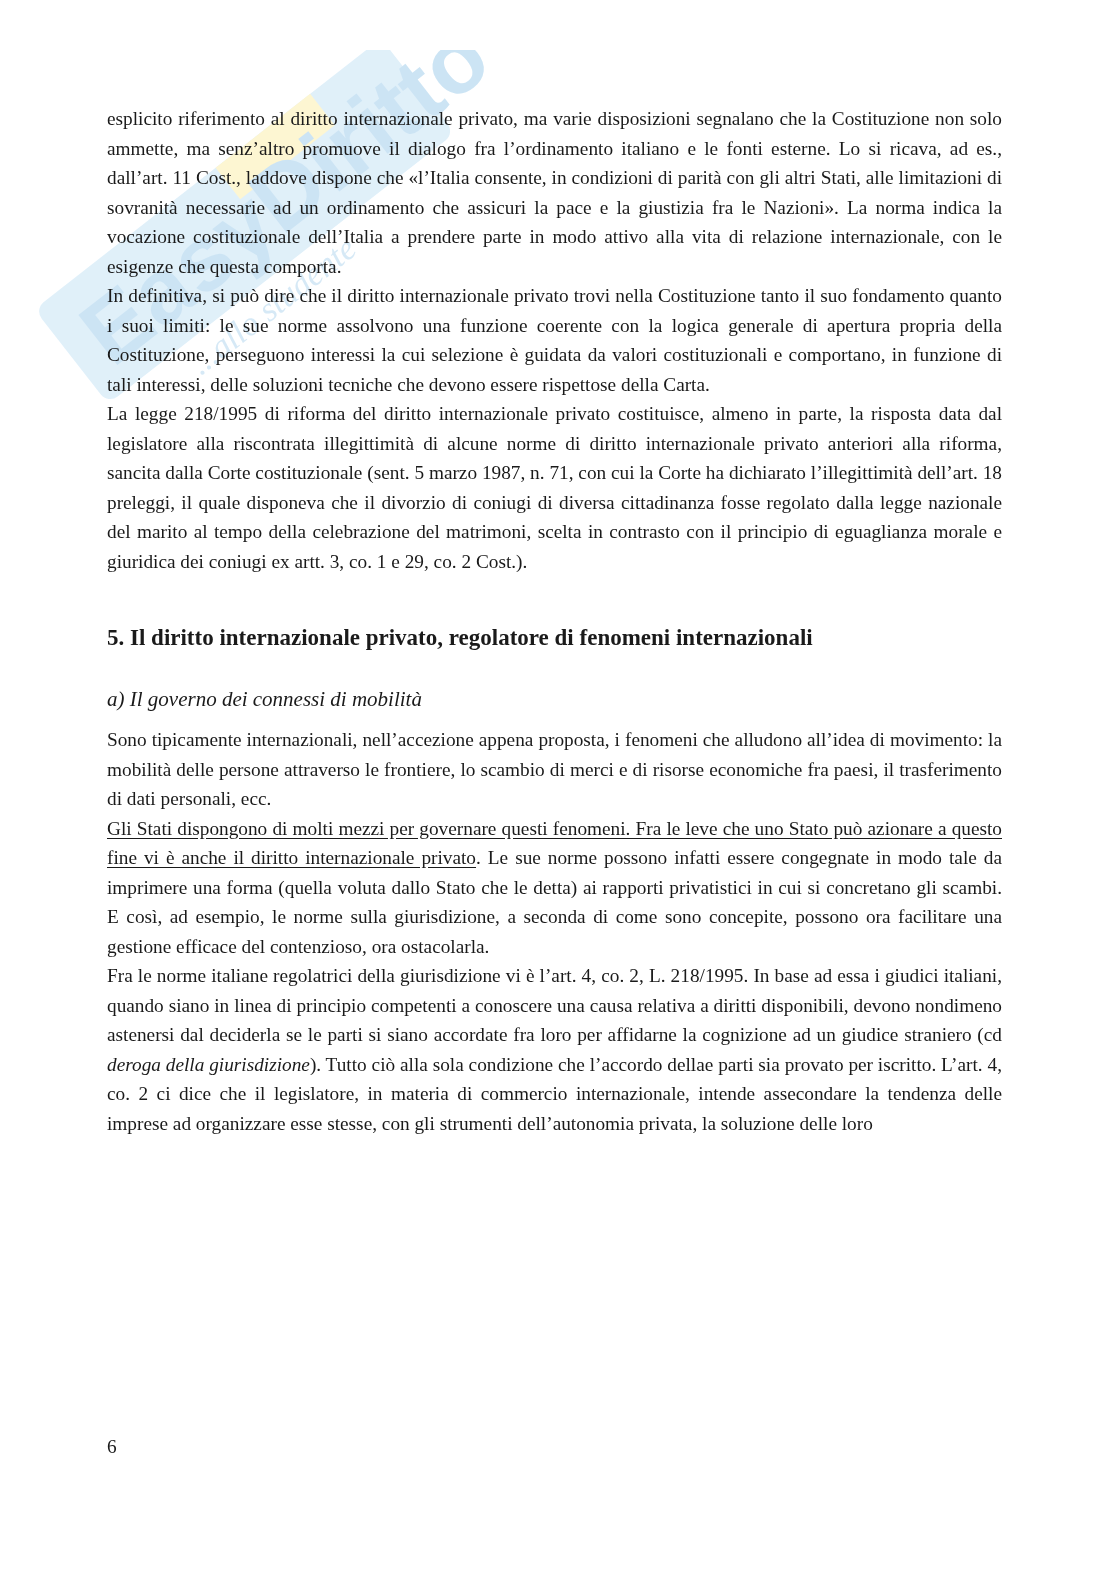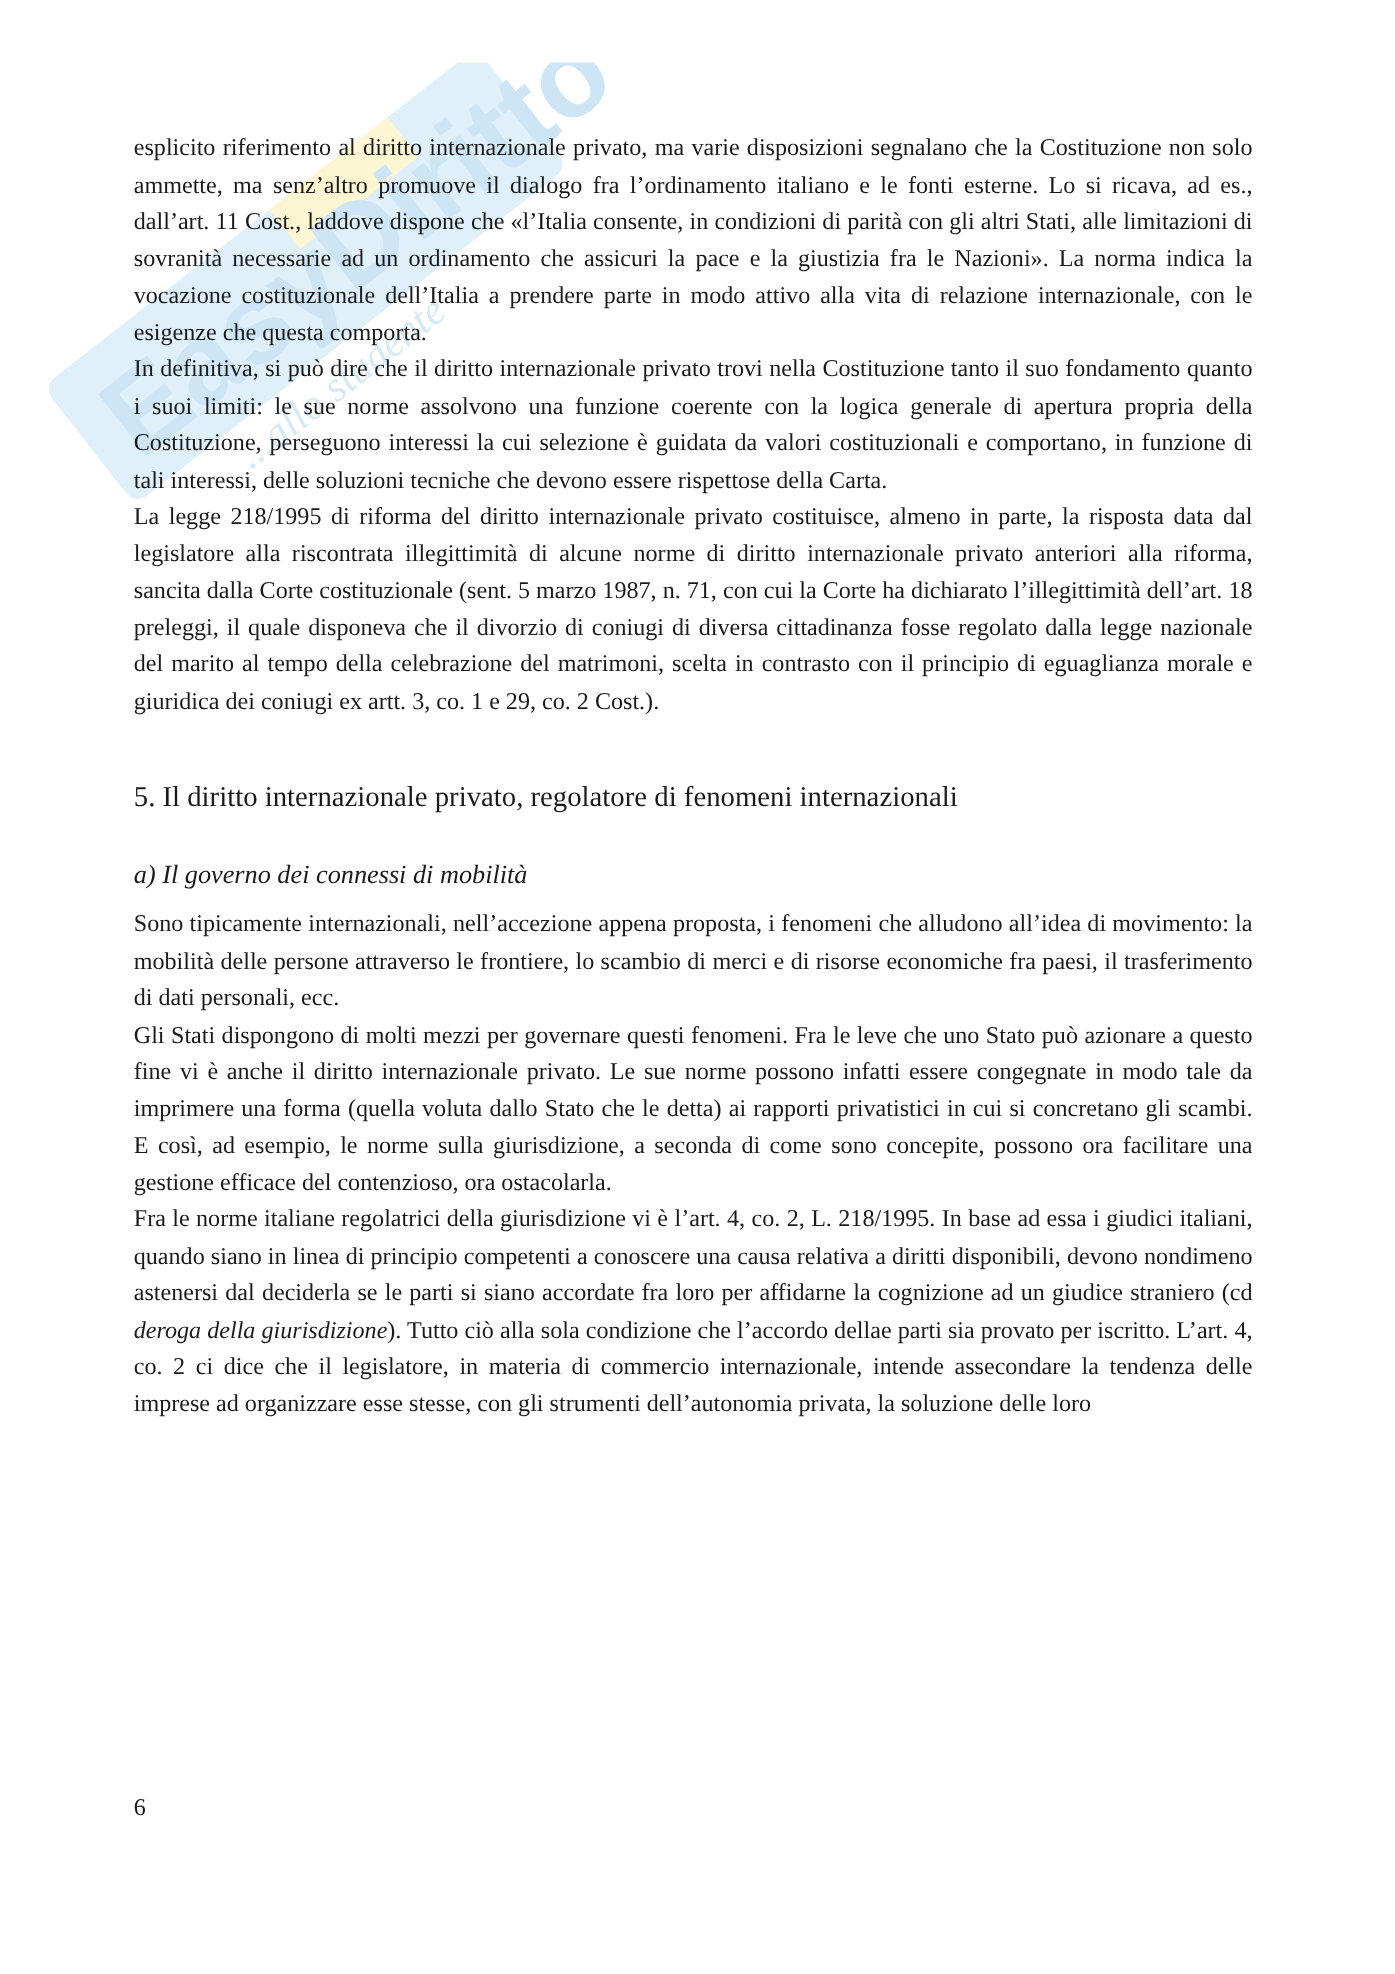--- a/index.html
+++ b/index.html
@@ -2,22 +2,22 @@
 <html><head>
 <meta charset="utf-8">
 <style>
   html, body { margin: 0; padding: 0; background: #ffffff; }
   body { width: 1116px; height: 1579px; position: relative; overflow: hidden;
          font-family: "Liberation Serif", "DejaVu Serif", serif; color: #1a1a1a; }
   .watermark { position: absolute; left: 18px; top: 50px; width: 470px; height: 360px;
                pointer-events: none; z-index: 0; }
   .page { position: absolute; left: 107px; top: 104px; width: 895px; z-index: 1; }
   p { margin: 0; font-size: 19.3px; line-height: 29.5px; text-align: justify; text-align-last: left; }
-  .u { text-underline-offset: 3px; }
-  h2 { margin: 46px 0 0 0; font-size: 23px; font-weight: normal; line-height: 32px; }
+  .u { text-decoration: underline; text-underline-offset: 3px; }
+  h2 { margin: 46px 0 0 0; font-size: 23px; font-weight: bold; line-height: 32px; }
   h2 + p { margin-top: 9px; }
   h3 { margin: 30px 0 0 0; font-size: 21px; font-style: italic; font-weight: normal; line-height: 30px; }
   h3 + p { margin-top: 11px; }
   .pagenum { position: absolute; left: 107px; top: 1436px; font-size: 19.3px; z-index: 1; }
 </style>
 </head>
 <body>
 
 <svg class="watermark" viewBox="0 0 470 360" xmlns="http://www.w3.org/2000/svg">
   <g transform="rotate(-38 235 190)" opacity="0.75">

